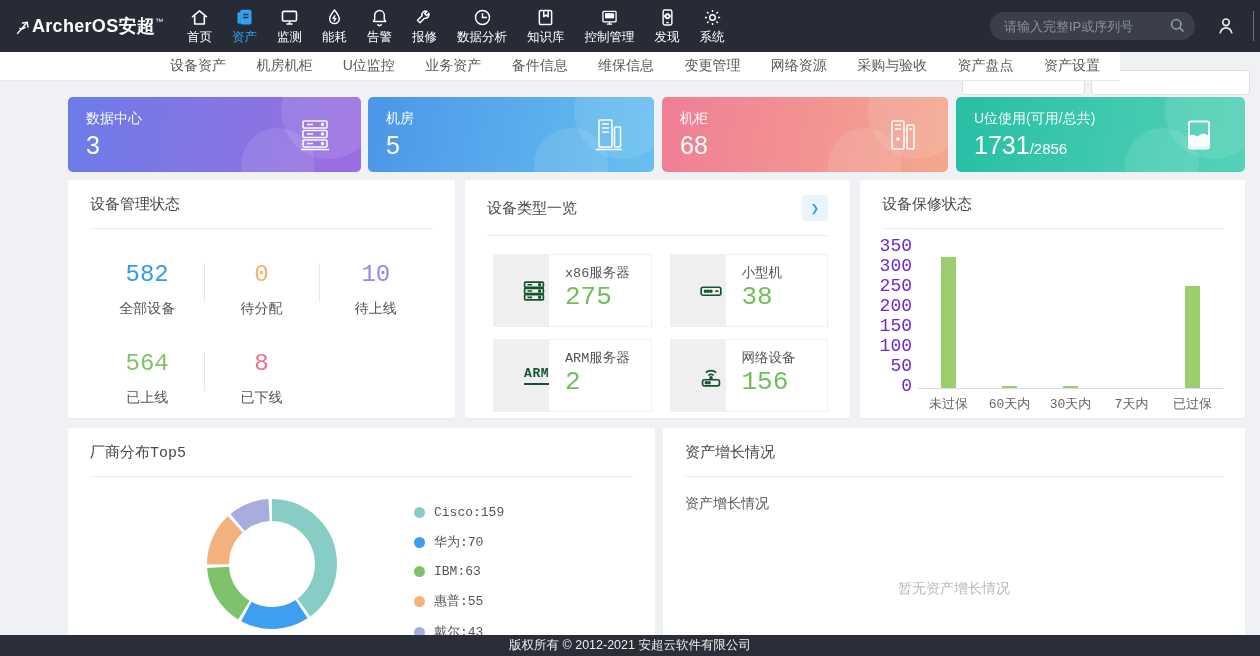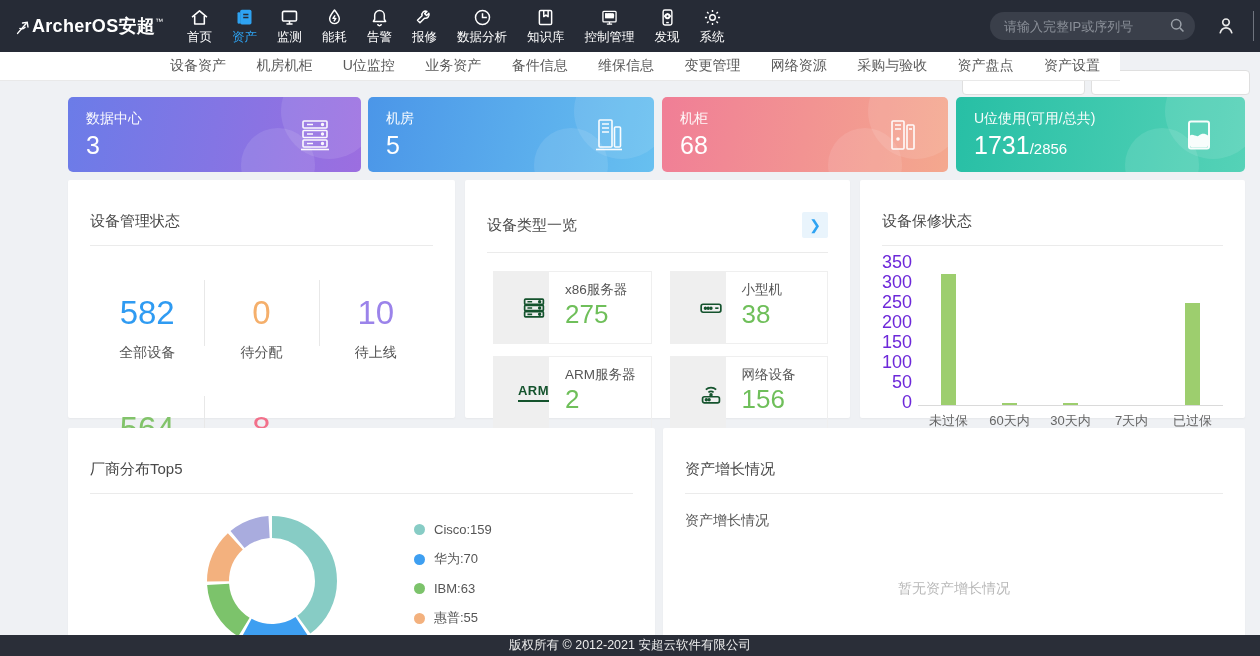--- a/index.html
+++ b/index.html
@@ -40,34 +40,34 @@
   .kcard { position:absolute; top:97px; height:75px; border-radius:5px; overflow:hidden; color:#fff; padding:13px 18px; z-index:2; }
   .kcard .klabel { font-size:14px; opacity:.97; }
   .kcard .kvalue { font-size:25px; margin-top:4px; line-height:1.1; font-weight:400; }
   .kcard .ksuffix { font-size:15px; }
   .kcard .kicon { position:absolute; right:26px; top:50%; transform:translateY(-50%); width:40px; height:40px; opacity:.96; }
   .kcard .bub { position:absolute; border-radius:50%; background:rgba(255,255,255,.10); }
   .kcard .b1 { width:96px; height:96px; right:-16px; top:-34px; }
   .kcard .b2 { width:74px; height:74px; right:46px; bottom:-30px; }
 
   
-  .panel { position:absolute; background:#fff; border-radius:2px; box-shadow:0 1px 2px rgba(0,0,0,.04); padding:32px 22px; z-index:2; }
+  .panel { position:absolute; background:#fff; border-radius:2px; box-shadow:0 1px 2px rgba(0,0,0,.04); padding:15px 22px; z-index:2;font-family:Liberation Mono, monospace; }
   .panel-title { font-size:15px; color:#4A4A4A; }
   .panel-hr { height:1px; background:#EBEBEB; margin-top:14px; }
   #p-status { left:68px; top:180px; width:387px; height:238px; }
   #p-types  { left:465px; top:180px; width:385px; height:238px; }
   #p-warranty { left:860px; top:180px; width:385px; height:238px; }
   #p-vendor { left:68px; top:428px; width:587px; height:262px; }
   #p-growth { left:663px; top:428px; width:582px; height:262px; }
 
   
   .stats-grid { display:grid; grid-template-columns:1fr 1fr 1fr; margin-top:18px; }
   .stat-cell { text-align:center; padding:14px 0 18px; position:relative; }
   .stat-cell.divided::before { content:''; position:absolute; left:0; top:16px; bottom:34px; width:1px; background:#E8E8E8; }
-  .stat-num { font-size:33px;margin-top:16px; }
+  .stat-num { font-size:24px; }
   .stat-lb { font-size:14px; color:#555; margin-top:12px; }
 
   
   .types-head { display:flex; align-items:center; justify-content:space-between; }
   .more-btn { width:26px; height:26px; background:#E9F4FC; color:#2EA3F2; font-size:14px; display:flex; align-items:center; justify-content:center; border-radius:2px; cursor:pointer; }
   .tiles { display:grid; grid-template-columns:1fr 1fr; gap:12px; margin-top:18px; }
   .tile { display:flex; height:73px; cursor:pointer; }
   .tile-ic { width:56px; background:#EFEFEF; color:#14532d; display:flex; align-items:center; justify-content:flex-end; flex:none;margin-left:6px; }
   .tile-ic svg { width:30px; height:30px; }
   .tile-body { flex:1; border:1px solid #EFEFEF; border-left:none; padding:9px 0 0 16px; }

